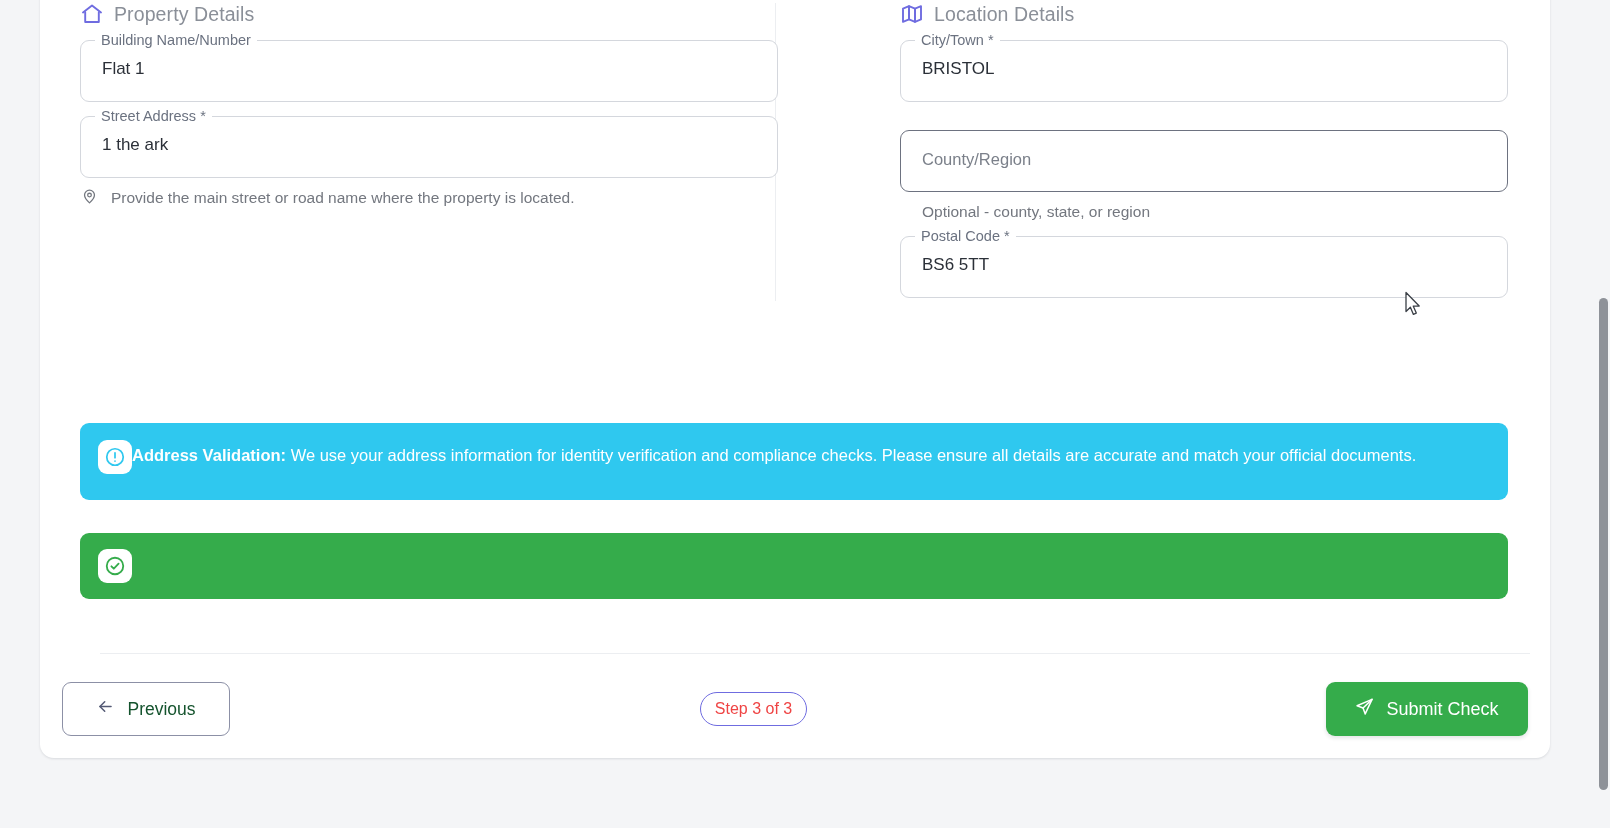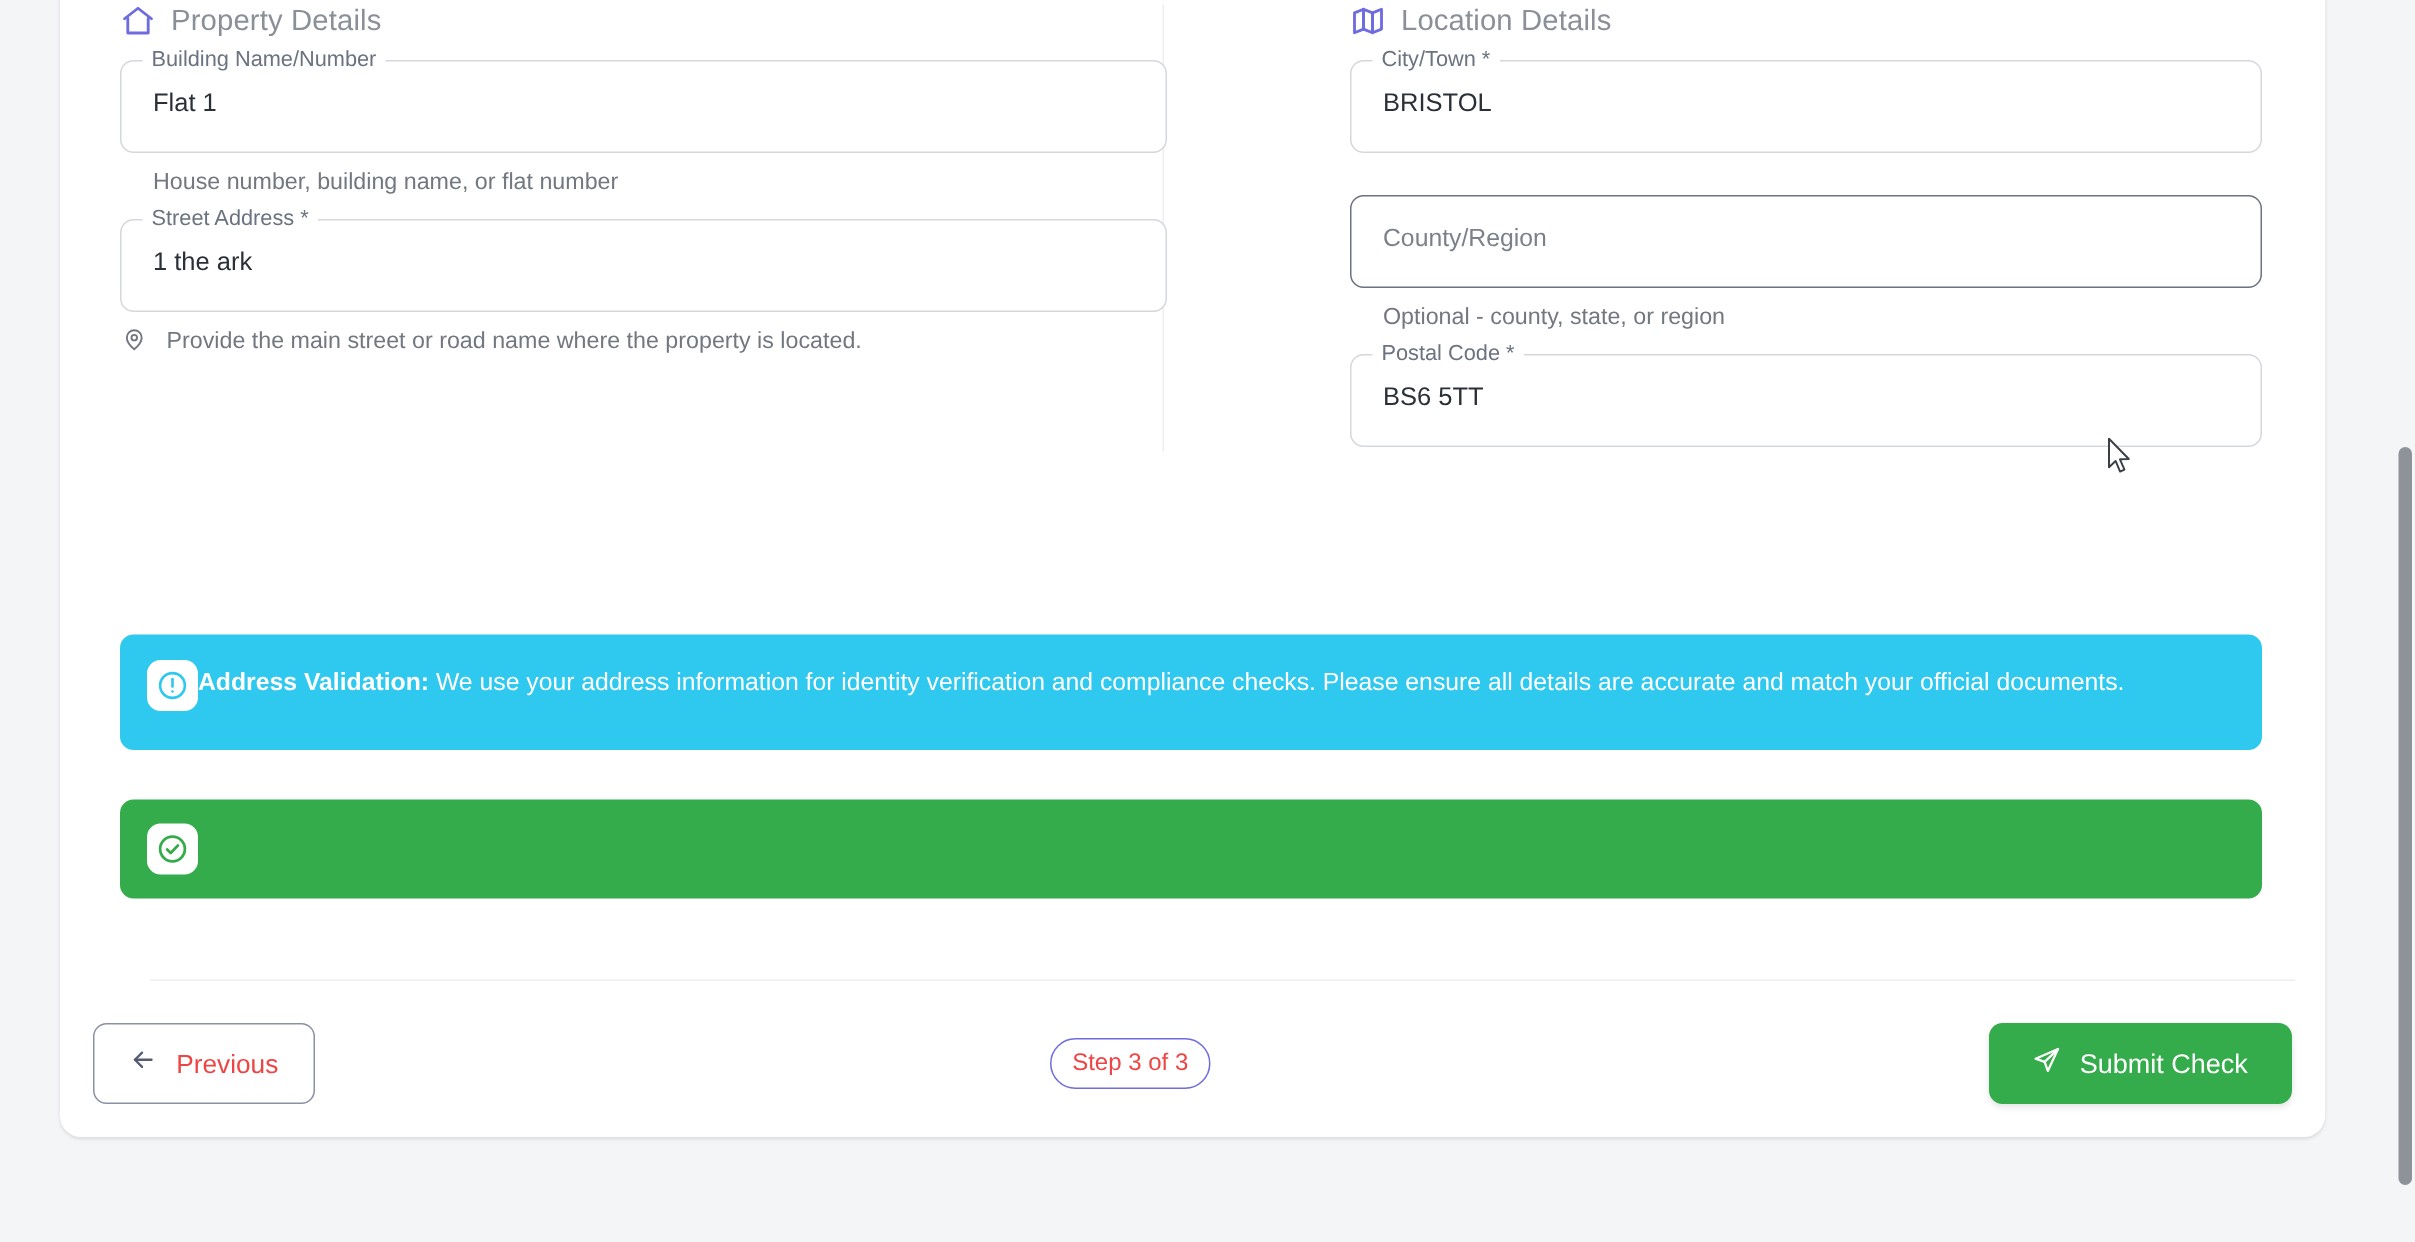--- a/index.html
+++ b/index.html
@@ -179,30 +179,30 @@
     position: absolute;
     left: 0;
     top: 712px;
     width: 100%;
     height: 56px;
   }
   .btn-prev {
     position: absolute;
     left: 22px;
     top: 0;
-    width: 148px;
+    width: 168px;
     height: 54px;
     border: 1.5px solid #8c90a6;
     border-radius: 9px;
     background: #fff;
     display: flex;
     align-items: center;
     justify-content: center;
     gap: 12px;
-    color: #ef4444;
+    color: #14532d;
     font-size: 17.5px;
     cursor: pointer;
   }
   .step-pill {
     position: absolute;
     left: 660px;
     top: 10px;
     width: 107px;
     height: 34px;
     border: 1.3px solid #6f6ce0;
@@ -291,21 +291,20 @@
           </span>
           <span class="sh-title">Property Details</span>
         </div>
 
         <div class="field">
           <div class="fieldset">
             <span class="legend">Building Name/Number</span>
             <span class="value">Flat 1</span>
           </div>
         </div>
-        <div class="helper">House number, building name, or flat number</div>
 
         <div class="field">
           <div class="fieldset">
             <span class="legend">Street Address *</span>
             <span class="value">1 the ark</span>
           </div>
         </div>
         <div class="helper with-icon">
           <span class="pin">
             <svg width="17" height="17" viewBox="0 0 24 24" fill="none" stroke="#73777f" stroke-width="1.8" stroke-linecap="round" stroke-linejoin="round">

